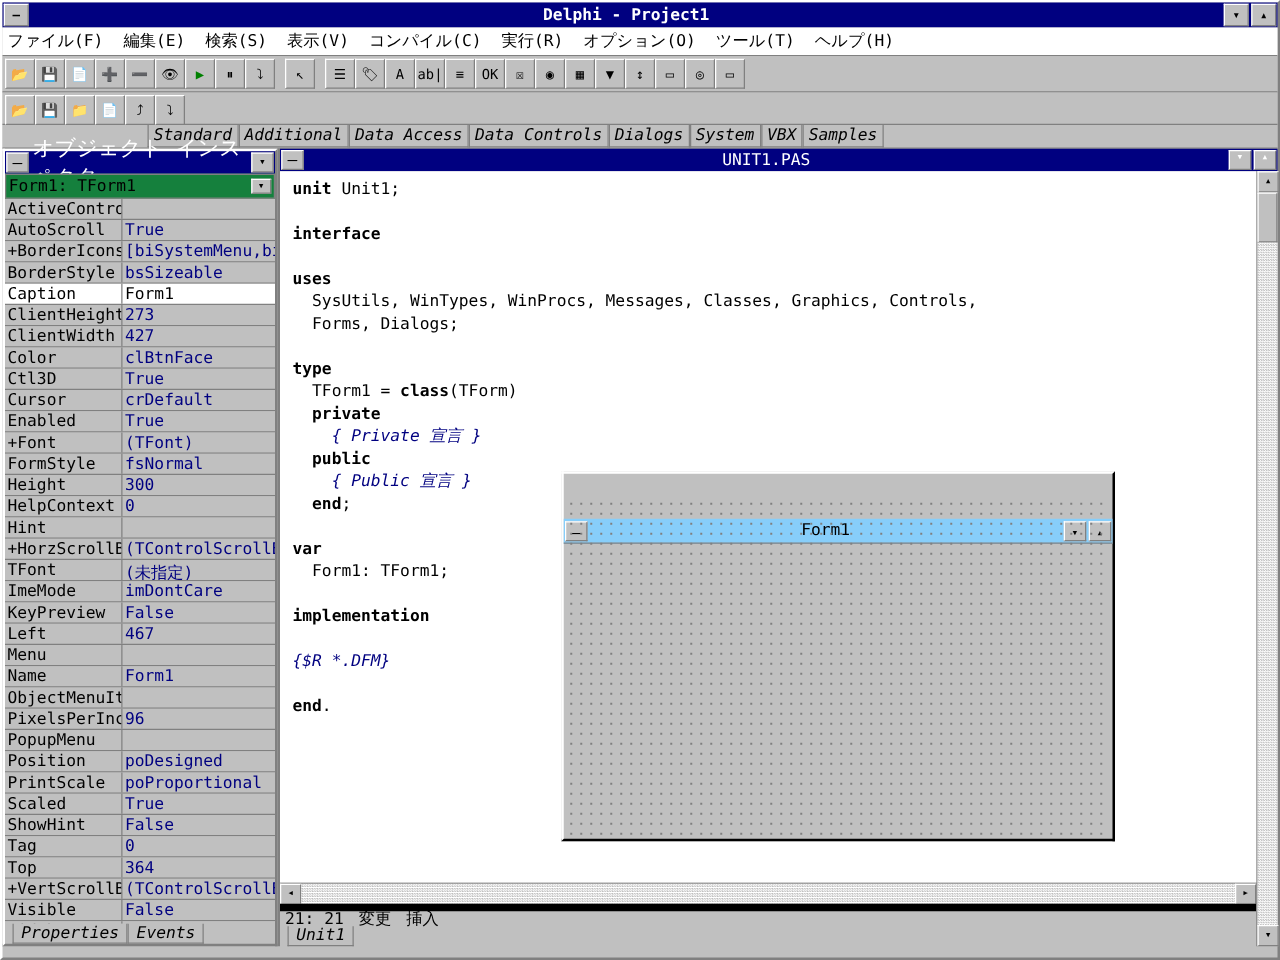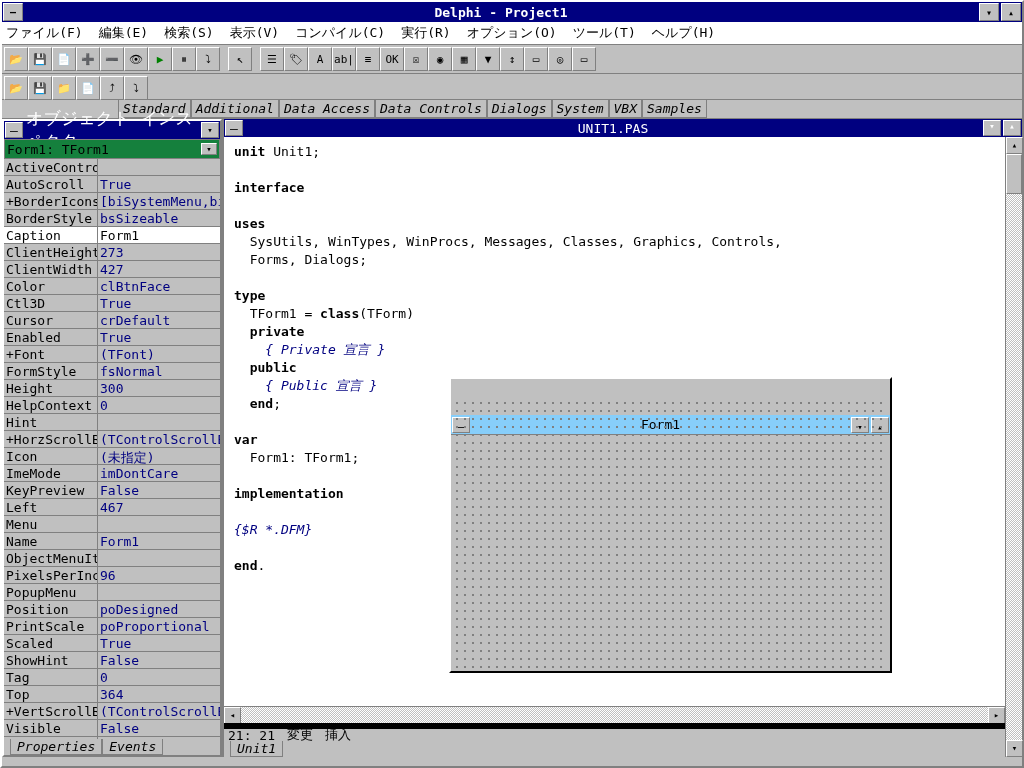--- a/index.html
+++ b/index.html
@@ -198,21 +198,21 @@
             </div>
             <div class="prop-row">
               <div class="prop-name">Hint</div>
               <div class="prop-val"></div>
             </div>
             <div class="prop-row">
               <div class="prop-name">+HorzScrollBar</div>
               <div class="prop-val">(TControlScrollBar</div>
             </div>
             <div class="prop-row">
-              <div class="prop-name">Icon</div>
+              <div class="prop-name">TFont</div>
               <div class="prop-val">(未指定)</div>
             </div>
             <div class="prop-row">
               <div class="prop-name">ImeMode</div>
               <div class="prop-val">imDontCare</div>
             </div>
             <div class="prop-row">
               <div class="prop-name">KeyPreview</div>
               <div class="prop-val">False</div>
             </div>

